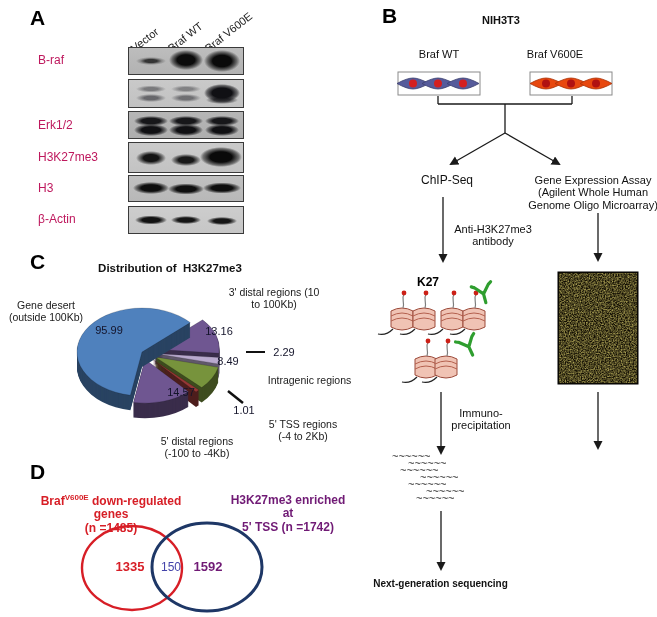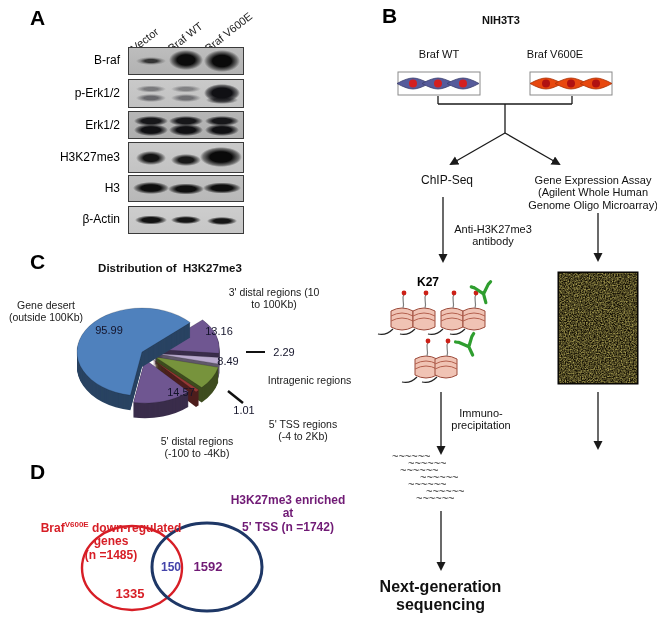--- a/index.html
+++ b/index.html
@@ -5,22 +5,22 @@
   html,body{margin:0;padding:0;background:#fff;}
   #fig{position:relative;width:657px;height:617px;background:#ffffff;overflow:hidden;
        font-family:"Liberation Sans","DejaVu Sans",sans-serif;color:#111;}
   #vec{position:absolute;left:0;top:0;z-index:1;}
   .txt{position:absolute;z-index:2;text-align:center;line-height:1.12;}
   .pre{white-space:pre-line;}
   .panel-letter{position:absolute;z-index:3;font-size:21px;font-weight:bold;color:#000;}
   
   .lane{position:absolute;z-index:2;font-size:11px;color:#222;transform:rotate(-38deg);
         transform-origin:left bottom;white-space:nowrap;}
-  .blot-label{position:absolute;z-index:2;width:120px;text-align:right;padding-right:6px;
-              font-size:12px;color:#000000;}
+  .blot-label{position:absolute;z-index:2;width:120px;padding-right:6px;
+              font-size:12px;color:#be185d;padding-left:38px;}
   .blot-box{position:absolute;z-index:2;left:128px;width:114px;border:1px solid #3a3a3a;}
   .r1{background:
       radial-gradient(ellipse 15px 4px at 22px 13px, rgba(15,15,15,.78) 40%, rgba(40,40,40,.3) 72%, transparent 100%),
       radial-gradient(ellipse 17px 10px at 57px 12px, #0c0c0c 52%, rgba(15,15,15,.45) 82%, transparent 100%),
       radial-gradient(ellipse 18px 11px at 93px 13px, #0a0a0a 52%, rgba(15,15,15,.45) 82%, transparent 100%),
       linear-gradient(#bdbdbd,#b2b2b2);}
   .r2{background:
       radial-gradient(ellipse 15px 3.5px at 22px 9px,  rgba(45,45,50,.5) 45%, transparent 100%),
       radial-gradient(ellipse 15px 4px   at 22px 18px, rgba(40,40,46,.6) 45%, transparent 100%),
       radial-gradient(ellipse 15px 3.5px at 57px 9px,  rgba(45,45,50,.45) 45%, transparent 100%),
@@ -50,21 +50,21 @@
       radial-gradient(ellipse 16px 4.5px at 22px 13px, #121212 55%, rgba(18,18,18,.4) 85%, transparent 100%),
       radial-gradient(ellipse 15px 4px   at 57px 13px, #151515 55%, rgba(21,21,21,.4) 85%, transparent 100%),
       radial-gradient(ellipse 15px 4px   at 93px 14px, #161616 55%, rgba(22,22,22,.4) 85%, transparent 100%),
       linear-gradient(#cdcdcd,#c6c6c6);}
   
   .b-bold{font-weight:bold;}
   
   .pie-cat{font-size:10.5px;color:#1a1a1a;}
   .pie-val{font-size:11px;color:#14142a;}
   
-  .venn-red{color:#d71e26;font-weight:bold;margin-top:27px;}
+  .venn-red{color:#d71e26;font-weight:bold;}
   .venn-navy{color:#701a75;font-weight:bold;}
   sup.v600e{font-size:8px;vertical-align:super;}
   
   #frags{position:absolute;z-index:2;left:386px;top:453px;width:110px;}
   .frag-row{font-size:11px;line-height:7px;color:#2e2e2e;letter-spacing:0px;white-space:nowrap;}
 </style>
 </head>
 <body>
 
 <div id="fig">
@@ -311,21 +311,20 @@
   </svg>
 
   <div class="panel-letter" style="left:30px;top:6px">A</div>
 
   <div class="lane" style="left:136px;top:42px">Vector</div>
   <div class="lane" style="left:173px;top:42px">Braf WT</div>
   <div class="lane" style="left:210px;top:42px">Braf V600E</div>
 
   <div class="blot-label" style="top:53px">B-raf</div>
   <div class="blot-box r1" style="top:47px;height:26px"></div>
-  <div class="blot-label" style="top:86px">p-Erk1/2</div>
   <div class="blot-box r2" style="top:79px;height:27px"></div>
   <div class="blot-label" style="top:118px">Erk1/2</div>
   <div class="blot-box r3" style="top:111px;height:26px"></div>
   <div class="blot-label" style="top:150px">H3K27me3</div>
   <div class="blot-box r4" style="top:142px;height:29px"></div>
   <div class="blot-label" style="top:181px">H3</div>
   <div class="blot-box r5" style="top:175px;height:25px"></div>
   <div class="blot-label" style="top:212px">β-Actin</div>
   <div class="blot-box r6" style="top:206px;height:26px"></div>
 
@@ -349,21 +348,21 @@
   <div id="frags">
       <div class="frag-row" style="margin-left: 6px;">~~~~~~</div>
       <div class="frag-row" style="margin-left: 22px;">~~~~~~</div>
       <div class="frag-row" style="margin-left: 14px;">~~~~~~</div>
       <div class="frag-row" style="margin-left: 34px;">~~~~~~</div>
       <div class="frag-row" style="margin-left: 22px;">~~~~~~</div>
       <div class="frag-row" style="margin-left: 40px;">~~~~~~</div>
       <div class="frag-row" style="margin-left: 30px;">~~~~~~</div>
     </div>
 
-  <div class="txt b-bold" style="left:353px;top:578px;width:175px;font-size:16px">Next-generation sequencing</div>
+  <div class="txt b-bold" style="left:353px;top:578px;width:175px;font-size:10px">Next-generation sequencing</div>
 
   <div class="panel-letter" style="left:30px;top:250px">C</div>
   <div class="txt b-bold" style="left:60px;top:262px;width:220px;font-size:11.5px;white-space:pre">Distribution of  H3K27me3</div>
 
   <div class="txt pie-cat" style="left:0px;top:300px;width:92px">Gene desert (outside 100Kb)</div>
   <div class="txt pie-cat" style="left:228px;top:287px;width:92px">3' distal regions (10 to 100Kb)</div>
   <div class="txt pie-cat" style="left:262px;top:375px;width:95px;text-align:center">Intragenic regions</div>
   <div class="txt pie-cat" style="left:262px;top:419px;width:82px">5' TSS regions (-4 to 2Kb)</div>
   <div class="txt pie-cat" style="left:148px;top:436px;width:98px">5' distal regions (-100 to -4Kb)</div>
 
@@ -377,16 +376,16 @@
   <div class="panel-letter" style="left:30px;top:460px">D</div>
 
   <div class="txt venn-red" style="left:28px;top:494px;width:166px;font-size:12px">
     <span>Braf</span><sup class="v600e">V600E</sup><span> down-regulated genes</span>
     <div>(n =1485)</div>
   </div>
   <div class="txt venn-navy pre" style="left:224px;top:494px;width:128px;font-size:12px">H3K27me3 enriched at
 5' TSS (n =1742)</div>
 
   <div class="txt venn-red" style="left:106px;top:560px;width:48px;font-size:13px">1335</div>
-  <div class="txt" style="left:151px;top:561px;width:40px;font-size:12px;font-weight:bold;color:#4444aa">150</div>
+  <div class="txt" style="left:151px;top:561px;width:40px;font-size:12px;font-weight:normal;color:#4444aa">150</div>
   <div class="txt venn-navy" style="left:184px;top:560px;width:48px;font-size:13px">1592</div>
 
 </div>
 
 </body></html>

